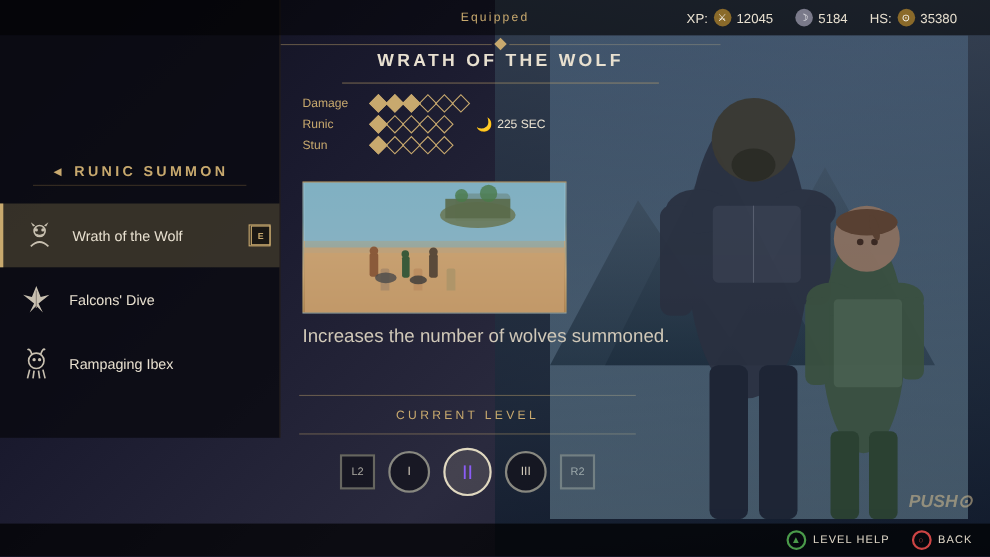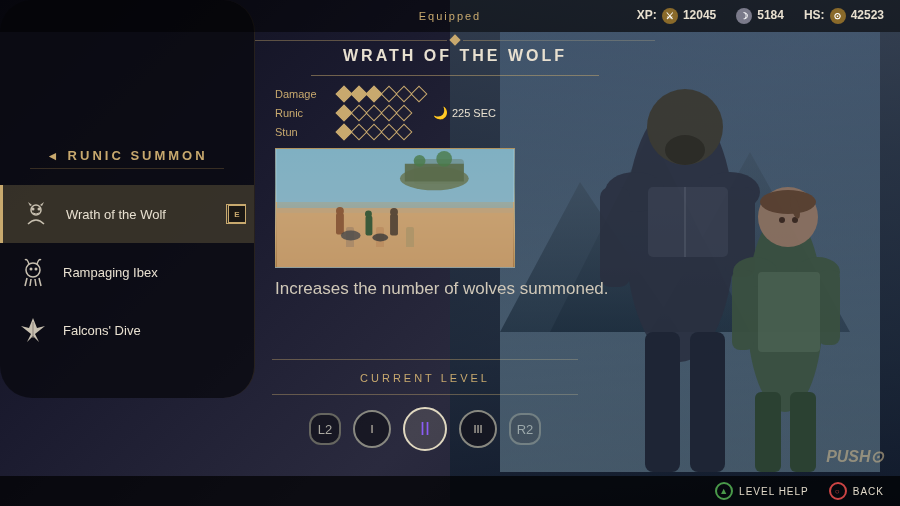--- a/index.html
+++ b/index.html
@@ -34,43 +34,42 @@
     .top-bar {
       position: absolute;
       top: 0;
       left: 0;
       right: 0;
       height: 32px;
       background: rgba(0,0,0,0.5);
       display: flex;
       align-items: center;
       justify-content: flex-end;
-      padding: 0 16px;
+      padding: 0 30px;
       gap: 20px;
       z-index: 10;
     }
 
     .top-bar-center {
       position: absolute;
       left: 50%;
       transform: translateX(-50%);
       color: #c8a96e;
       font-size: 11px;
       letter-spacing: 2px;
       font-family: 'Arial', sans-serif;
     }
 
     .top-stat {
       display: flex;
-      align-items: flex-start;
+      align-items: flex-end;
       gap: 5px;
       color: #e8e0d0;
       font-size: 12px;
       font-family: 'Arial', sans-serif;
-      font-weight: bold;
     }
 
     .stat-icon {
       width: 16px;
       height: 16px;
       border-radius: 50%;
       display: flex;
       align-items: center;
       justify-content: center;
       font-size: 9px;
@@ -83,21 +82,20 @@
     
     .sidebar {
       position: absolute;
       left: 0;
       top: 0;
       width: 255px;
       height: 398px;
       background: rgba(10,10,18,0.85);
       border-right: 1px solid rgba(100,80,50,0.3);
       z-index: 5;
-      border-radius: 32px;
     }
 
     .sidebar-title {
       position: absolute;
       top: 148px;
       left: 0;
       right: 0;
       text-align: center;
       color: #c8a96e;
       font-size: 13px;
@@ -220,21 +218,21 @@
 
     .title-divider {
       width: 80%;
       height: 1px;
       background: rgba(200,169,110,0.5);
       margin: 0 auto 12px;
     }
 
     
     .stats-section {
-      margin-bottom: 10px;
+      margin-bottom: 27px;
     }
 
     .stat-row {
       display: flex;
       align-items: center;
       margin-bottom: 6px;
       gap: 8px;
     }
 
     .stat-label {
@@ -387,22 +385,22 @@
       width: 44px;
       height: 44px;
       font-size: 18px;
       color: #8b5cf6;
       border-width: 2px;
     }
 
     .level-btn.trigger {
       width: 32px;
       height: 32px;
-      border-radius: 12px;
-      font-size: 13px;
+      border-radius: 0;
+      font-size: 10px;
       border-color: #666660;
       color: #aaa8a0;
     }
 
     
     .bottom-bar {
       position: absolute;
       bottom: 0;
       left: 0;
       right: 0;
@@ -581,21 +579,21 @@
     <span class="stat-icon xp-icon">⚔</span>
     <span>12045</span>
   </div>
   <div class="top-stat">
     <span class="stat-icon silver-icon">☽</span>
     <span>5184</span>
   </div>
   <div class="top-stat">
     <span>HS:</span>
     <span class="stat-icon hs-icon">⊙</span>
-    <span>42523</span>
+    <span>35380</span>
   </div>
 </div>
 
 <div class="sidebar">
   <div class="sidebar-title">
     <span class="sidebar-arrow">◄ </span><span>RUNIC SUMMON</span>
   </div>
   <div class="sidebar-divider"></div>
 
   <div class="sidebar-items">
@@ -607,48 +605,48 @@
           <path d="M8 26 Q16 18 24 26" fill="none" stroke="#c8c0b0" stroke-width="1.5"></path>
           <path d="M10 8 L8 4 L12 7" fill="#c8c0b0"></path>
           <path d="M22 8 L24 4 L20 7" fill="#c8c0b0"></path>
           <circle cx="13" cy="11" r="1.5" fill="#c8c0b0"></circle>
           <circle cx="19" cy="11" r="1.5" fill="#c8c0b0"></circle>
           <path d="M13 15 Q16 17 19 15" fill="none" stroke="#c8c0b0" stroke-width="1"></path>
         </svg>
       </div>
       <span class="item-name">Wrath of the Wolf</span>
       <div class="equipped-badge">E</div>
+    </div>
+
+    <div class="sidebar-item">
+      <div class="item-icon">
+        <svg viewBox="0 0 32 32">
+          <path d="M16 4 L20 14 L28 12 L18 20 L22 28 L16 22 L10 28 L14 20 L4 12 L12 14 Z" fill="#c8c0b0"></path>
+          <path d="M16 8 L16 24" stroke="#8a8078" stroke-width="1"></path>
+        </svg>
+      </div>
+      <span class="item-name">Falcons' Dive</span>
     </div>
 
     <div class="sidebar-item">
       <div class="item-icon">
         <svg viewBox="0 0 32 32">
           <circle cx="16" cy="14" r="7" fill="none" stroke="#c8c0b0" stroke-width="1.5"></circle>
           <path d="M12 8 Q10 2 8 4" fill="none" stroke="#c8c0b0" stroke-width="1.5"></path>
           <path d="M20 8 Q22 2 24 4" fill="none" stroke="#c8c0b0" stroke-width="1.5"></path>
           <line x1="10" y1="22" x2="8" y2="30" stroke="#c8c0b0" stroke-width="1.5"></line>
           <line x1="14" y1="23" x2="13" y2="30" stroke="#c8c0b0" stroke-width="1.5"></line>
           <line x1="18" y1="23" x2="19" y2="30" stroke="#c8c0b0" stroke-width="1.5"></line>
           <line x1="22" y1="22" x2="24" y2="30" stroke="#c8c0b0" stroke-width="1.5"></line>
           <circle cx="14" cy="13" r="1.5" fill="#c8c0b0"></circle>
           <circle cx="19" cy="13" r="1.5" fill="#c8c0b0"></circle>
         </svg>
       </div>
       <span class="item-name">Rampaging Ibex</span>
     </div>
-
-    <div class="sidebar-item">
-      <div class="item-icon">
-        <svg viewBox="0 0 32 32">
-          <path d="M16 4 L20 14 L28 12 L18 20 L22 28 L16 22 L10 28 L14 20 L4 12 L12 14 Z" fill="#c8c0b0"></path>
-          <path d="M16 8 L16 24" stroke="#8a8078" stroke-width="1"></path>
-        </svg>
-      </div>
-      <span class="item-name">Falcons' Dive</span>
-    </div>
   </div>
 </div>
 
 <div class="ornament" style="top:32px;">
   <div class="ornament-line"></div>
   <div class="ornament-diamond"></div>
   <div class="ornament-line"></div>
 </div>
 
 <div class="main-content">

